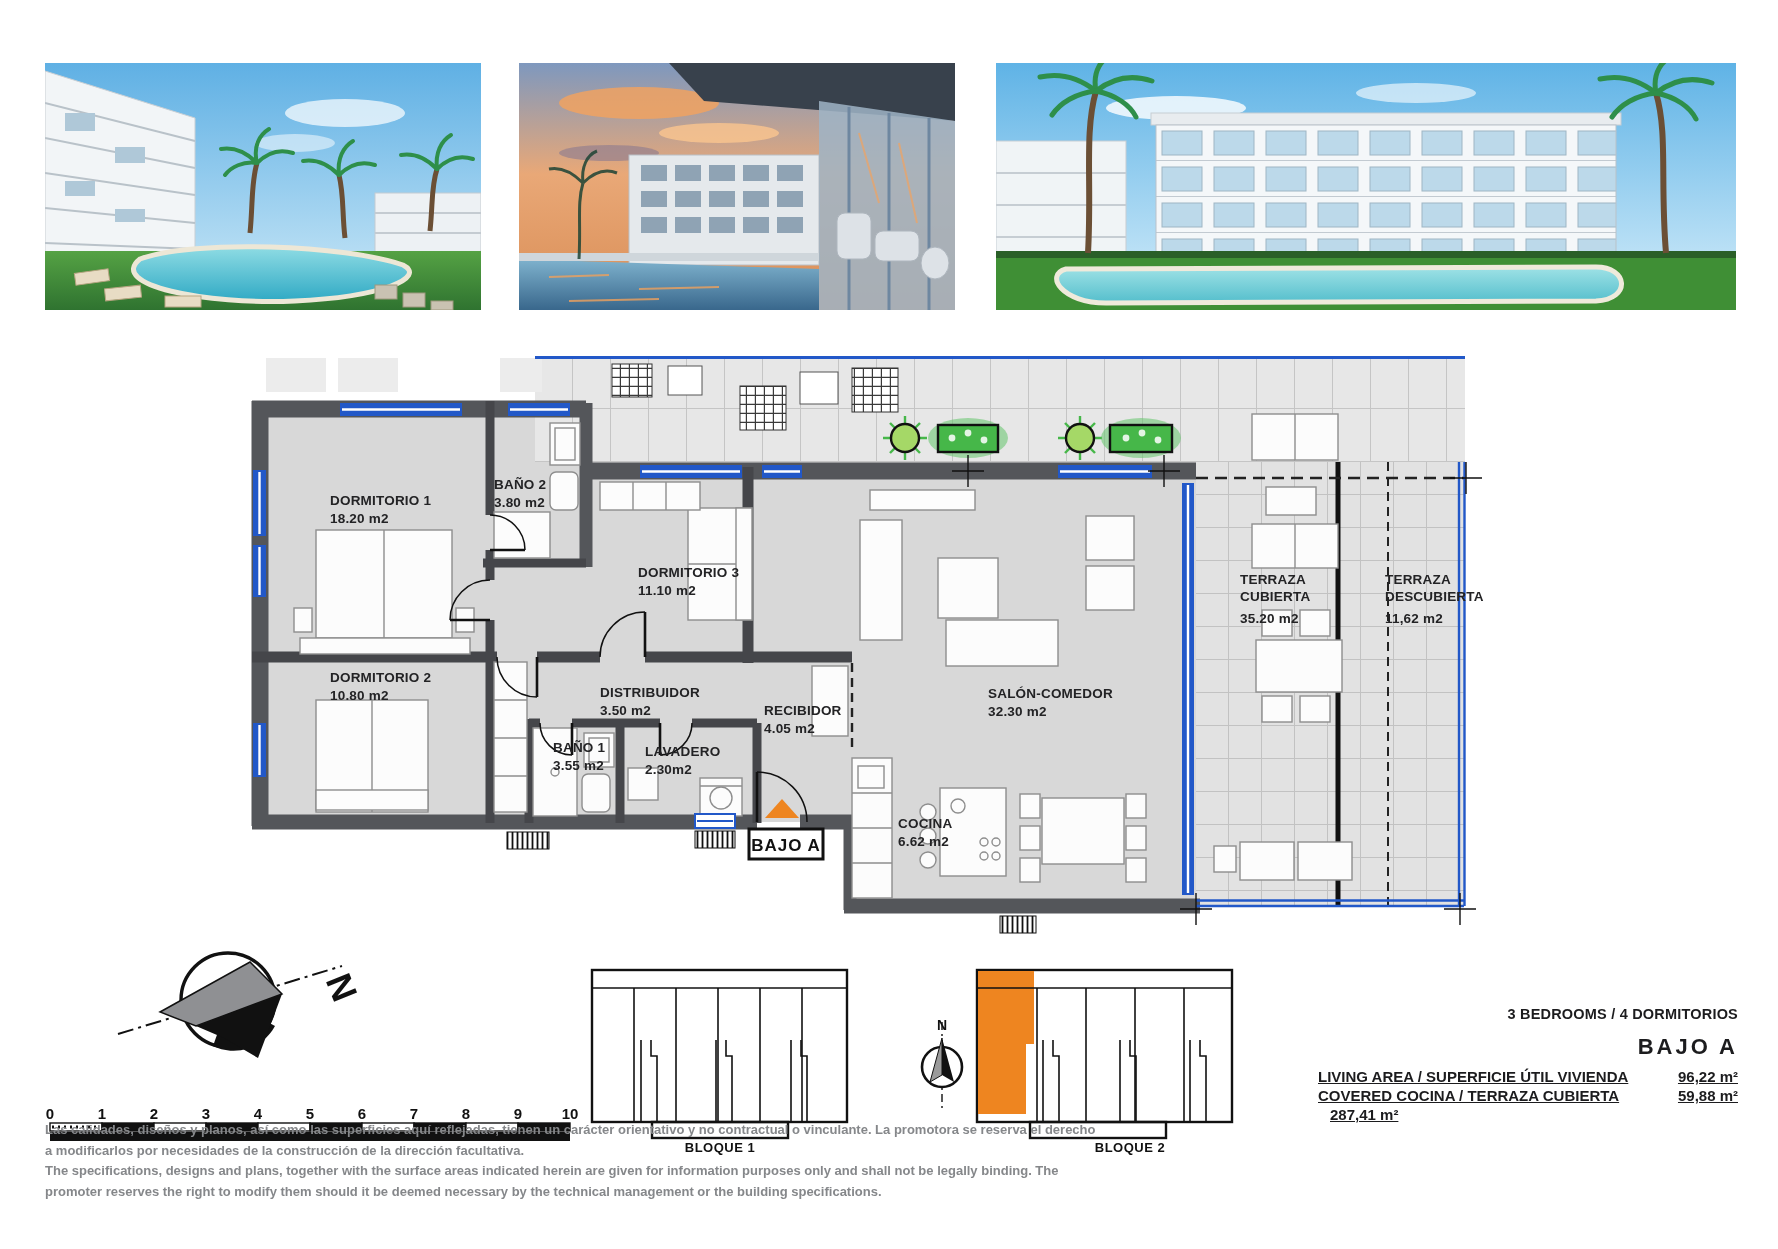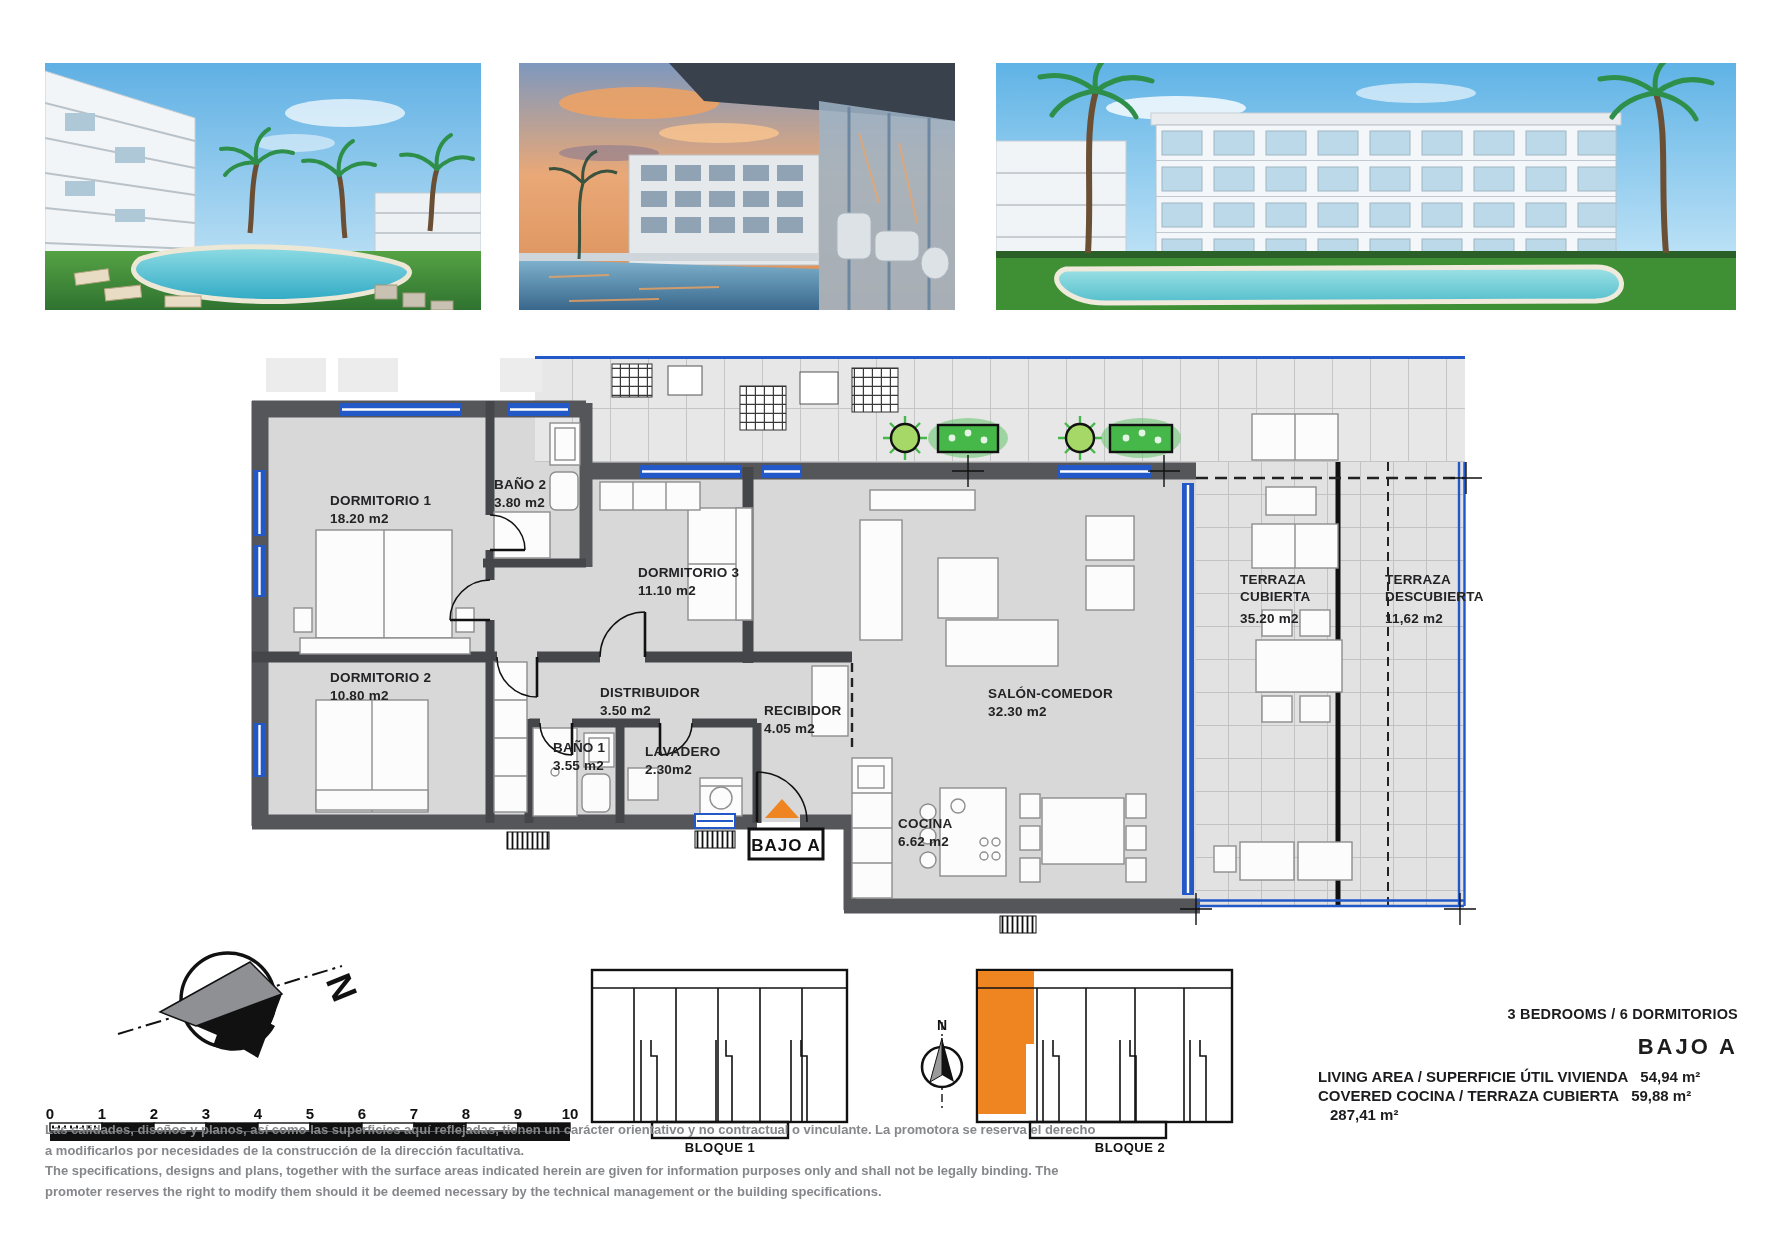--- a/index.html
+++ b/index.html
@@ -13,21 +13,21 @@
   .plan-svg{position:absolute;left:0;top:0;width: 1778px;height:1249px;}
   .room-label{font-family:"Liberation Sans",sans-serif;font-weight:700;font-size:13.5px;
               fill:#232325;letter-spacing:.2px;}
   .plan-big-label{font-family:"Liberation Sans",sans-serif;font-weight:700;font-size:17px;fill:#111;letter-spacing:1px;}
   .block-label{font-family:"Liberation Sans",sans-serif;font-weight:700;font-size:13px;fill:#111;letter-spacing:.5px;}
   .tick-label{font-family:"Liberation Sans",sans-serif;font-weight:700;font-size:15px;fill:#111;}
   .north-label{font-family:"Liberation Sans",sans-serif;font-weight:700;fill:#111;}
   .specs{position:absolute;left:1318px;top:1006px;width:420px;color:#1c1c1e;font-weight:700;}
   .specs .type-line{text-align:right;font-size:14.5px;letter-spacing:.2px;}
   .specs .unit{text-align:right;font-size:22px;letter-spacing:3px;margin-top:12px;margin-bottom:7px;}
-  .specs .row{display:flex;font-size:15px;line-height:19.2px;}
+  .specs .row{display:flex;justify-content:space-between;font-size:15px;line-height:19.2px;text-decoration:underline;}
   .specs .row .v{white-space:nowrap;padding-left:12px;}
   .disclaimer{position:absolute;left:45px;top:1120px;width:1052px;color:#85878a;
               font-size:13px;font-weight:700;line-height:1.58;}
   .disclaimer p{margin:0;}
 </style>
 </head>
 <body>
 
 <div class="page">
 
@@ -579,25 +579,25 @@
         <path d="M1043,1040 V1122 M1053,1040 V1056 H1059 V1122"></path>
         <path d="M1120,1040 V1122 M1130,1040 V1056 H1136 V1122"></path>
         <path d="M1190,1040 V1122 M1200,1040 V1056 H1206 V1122"></path>
       </g>
       <rect x="1030" y="1122" width="136" height="16" stroke-width="2.4"></rect>
       <text x="1130" y="1152" text-anchor="middle" class="block-label" fill="#111" stroke="none">BLOQUE 2</text>
     </g>
   </svg>
 
   <div class="specs">
-    <div class="type-line">3 BEDROOMS / 6 DORMITORIOS</div>
+    <div class="type-line">3 BEDROOMS / 4 DORMITORIOS</div>
     <div class="unit">BAJO A</div>
     <div class="row">
       <span class="k">LIVING AREA / SUPERFICIE ÚTIL VIVIENDA</span>
-      <span class="v">54,94 m²</span>
+      <span class="v">96,22 m²</span>
     </div>
     <div class="row">
       <span class="k">COVERED COCINA / TERRAZA CUBIERTA</span>
       <span class="v">59,88 m²</span>
     </div>
     <div class="row">
       <span class="v">287,41 m²</span>
     </div>
   </div>
 

